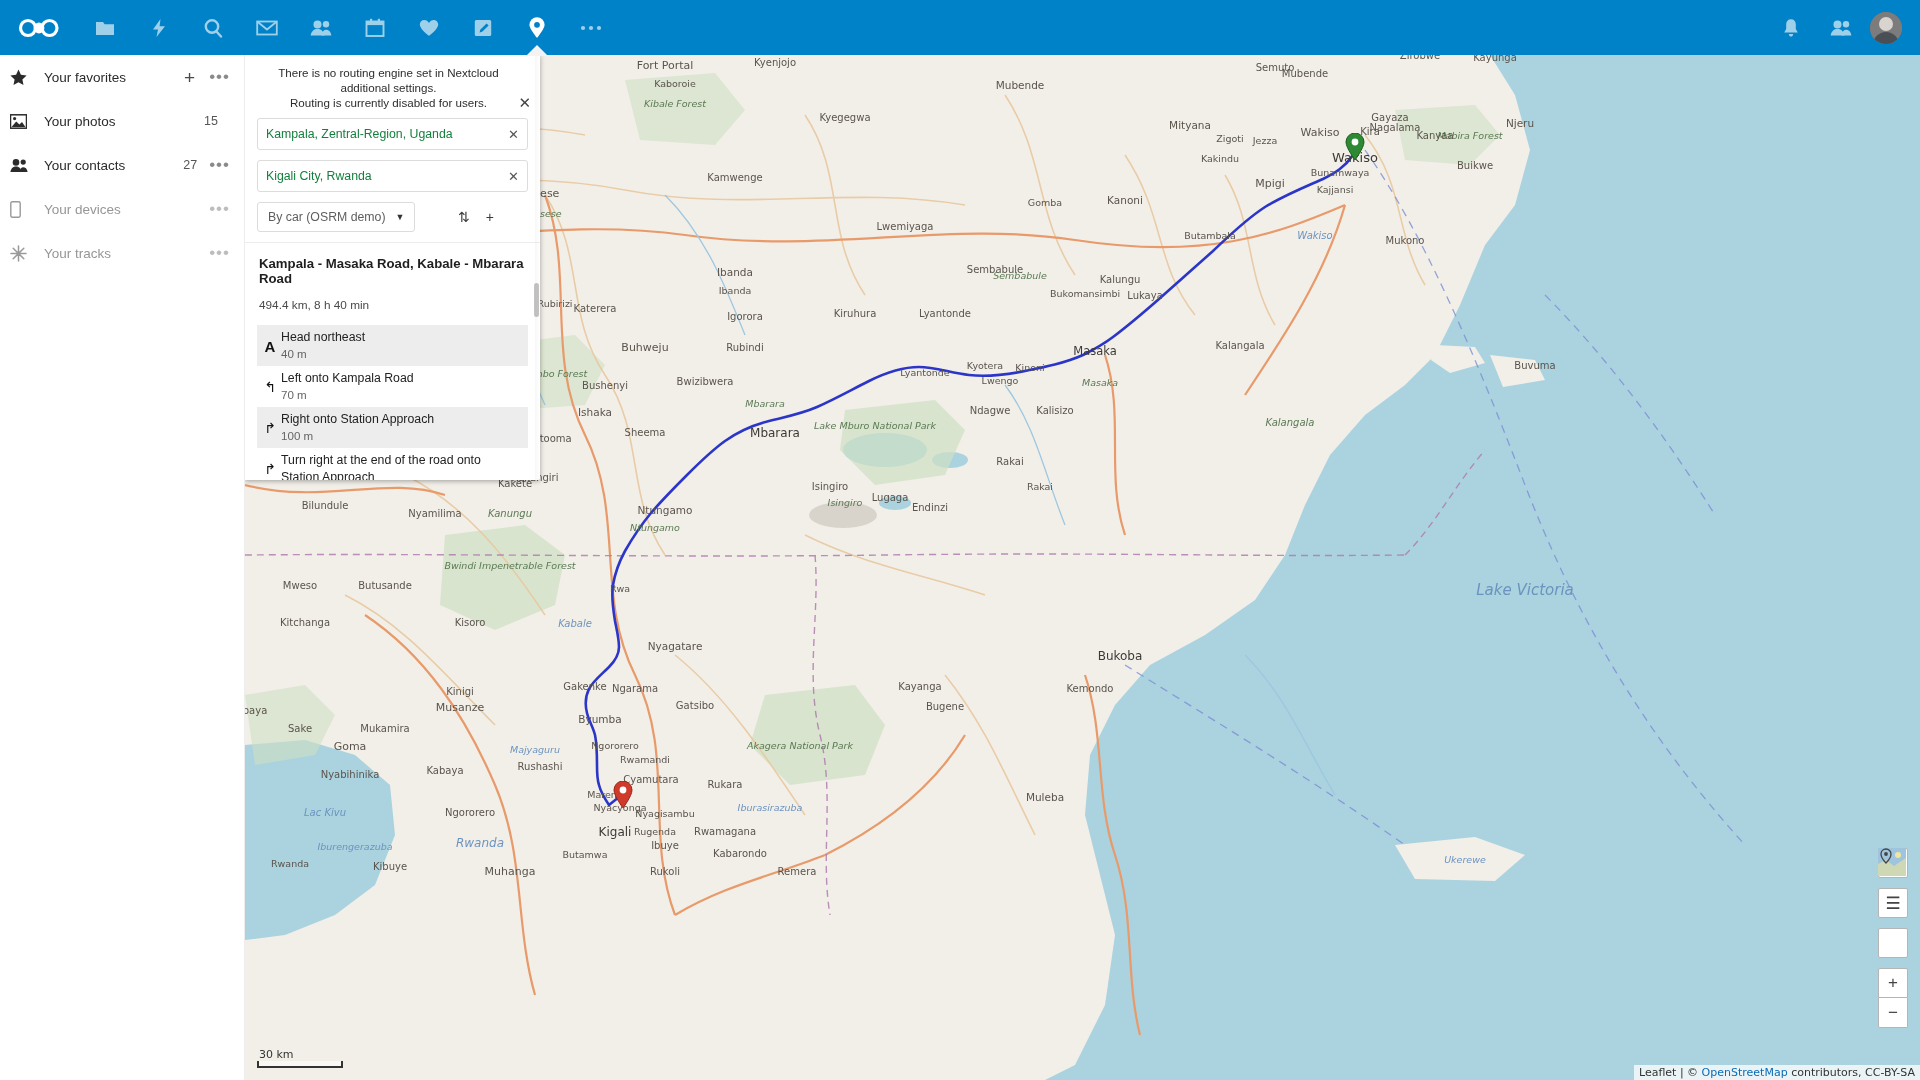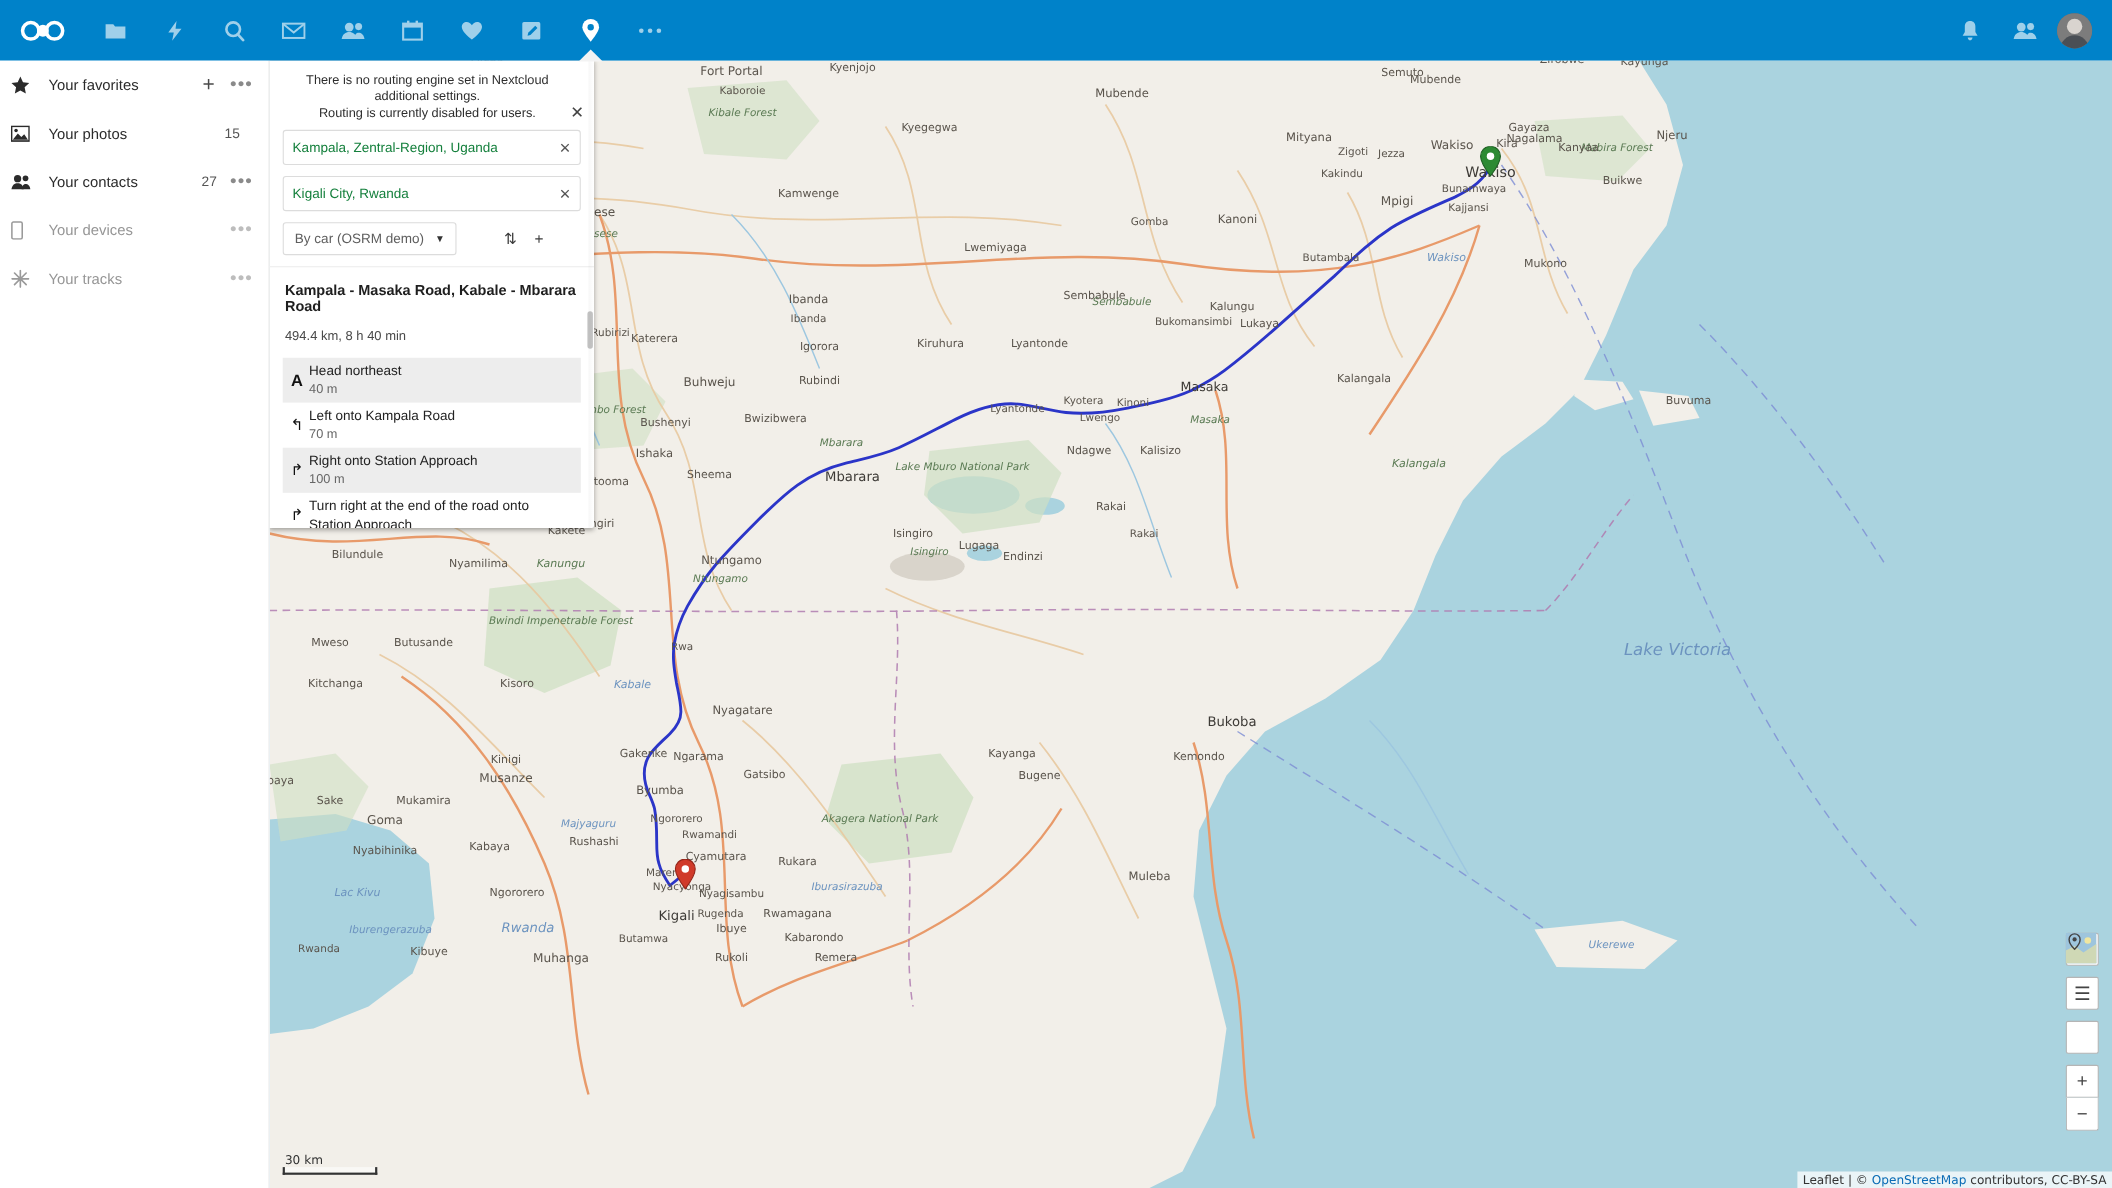--- a/index.html
+++ b/index.html
@@ -399,21 +399,21 @@
         <div class="mlabel big" style="left: 370px; top: 777px; font-size: 12px;">Kigali</div>
         <div class="mlabel" style="left: 410px; top: 776px; font-size: 9.5px;">Rugenda</div>
         <div class="mlabel" style="left: 480px; top: 776px; font-size: 10px;">Rwamagana</div>
         <div class="mlabel water" style="left: 110px; top: 791px; font-size: 9.5px;">Iburengerazuba</div>
         <div class="mlabel water" style="left: 235px; top: 788px; font-size: 12px;">Rwanda</div>
         <div class="mlabel" style="left: 340px; top: 799px; font-size: 9.5px;">Butamwa</div>
         <div class="mlabel" style="left: 265px; top: 816px; font-size: 11px;">Muhanga</div>
         <div class="mlabel" style="left: 145px; top: 811px; font-size: 10px;">Kibuye</div>
         <div class="mlabel" style="left: 420px; top: 816px; font-size: 10px;">Rukoli</div>
         <div class="mlabel" style="left: 495px; top: 798px; font-size: 10px;">Kabarondo</div>
-        <div class="mlabel" style="left: 515px; top: 816px; font-size: 10px;">Remera</div>
+        <div class="mlabel" style="left: 552px; top: 816px; font-size: 10px;">Remera</div>
         <div class="mlabel" style="left: 45px; top: 808px; font-size: 9.5px;">Rwanda</div>
         <div class="mlabel water" style="left: 1220px; top: 804px; font-size: 9.5px;">Ukerewe</div>
       </div>
 
     <div style="position:absolute;left:1100px;top:78px;width:20px;height:28px;">
       <svg width="20" height="28" viewBox="0 0 20 28">
         <path d="M10,27 C10,27 19,15 19,9 A9,9 0 1,0 1,9 C1,15 10,27 10,27 Z" fill="#2d8a33" stroke="#1d5e22" stroke-width="1"></path>
         <circle cx="10" cy="9" r="3.4" fill="#ffffff"></circle>
       </svg>
     </div>

